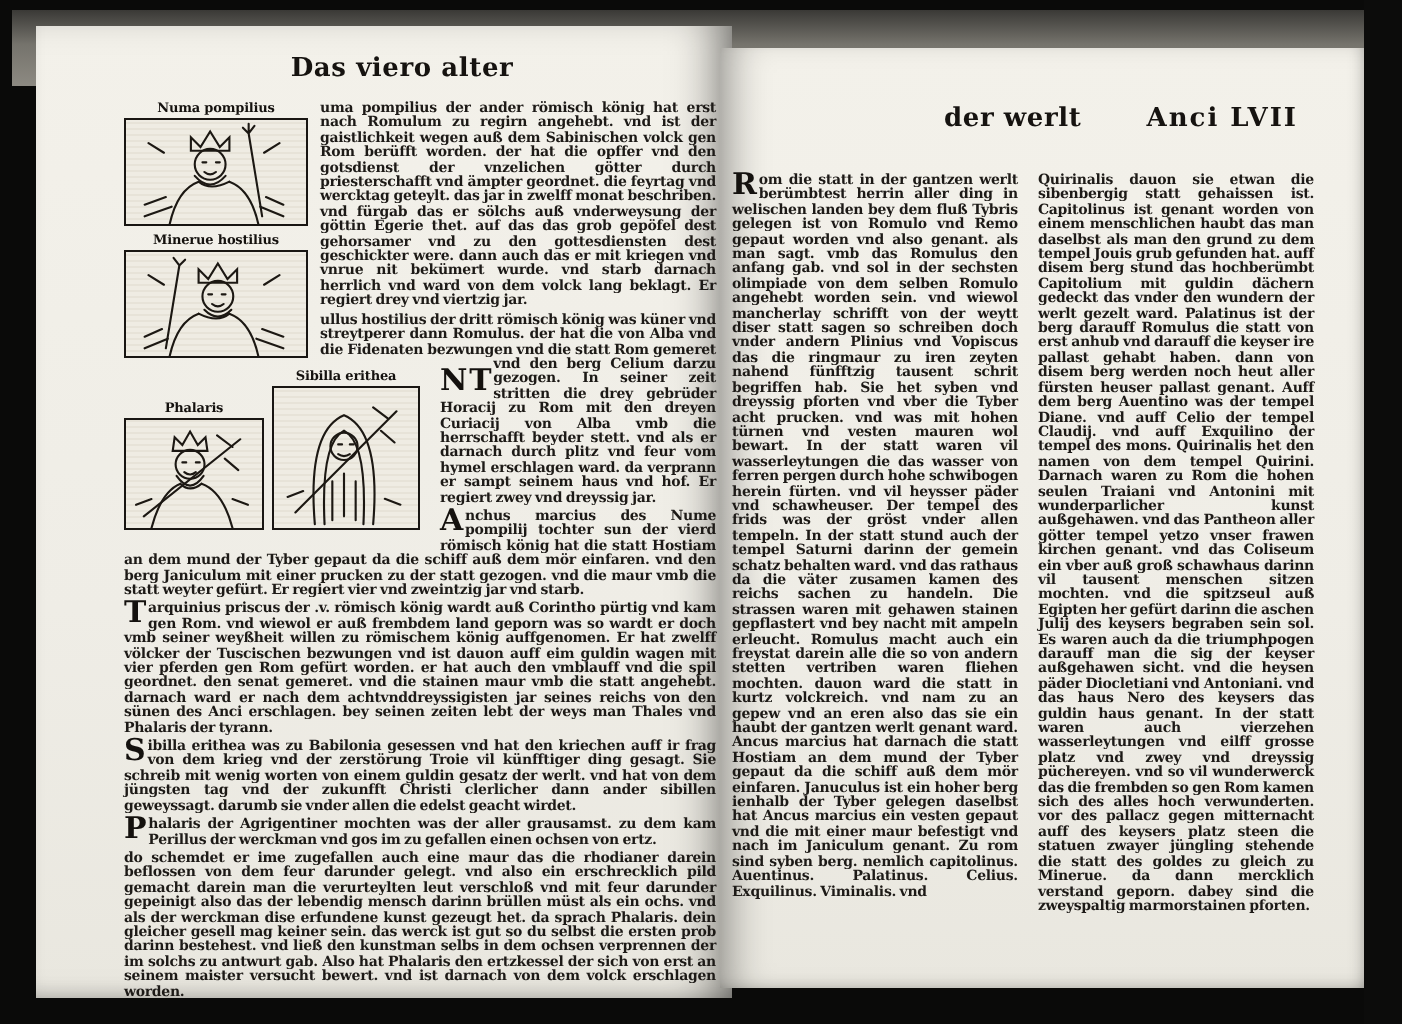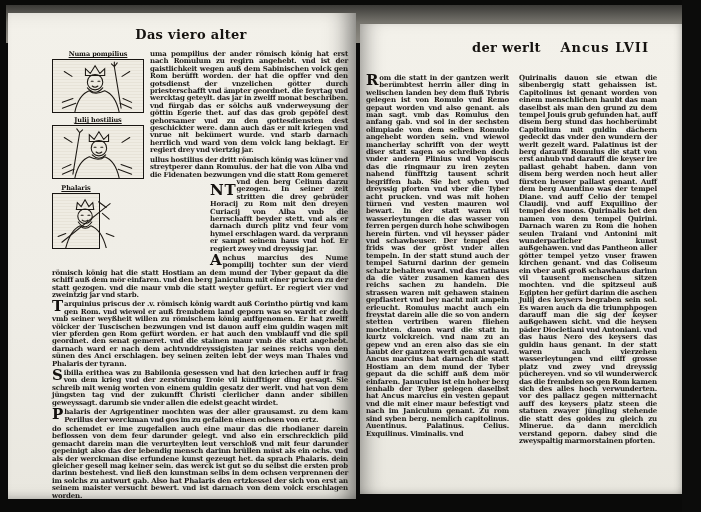--- a/index.html
+++ b/index.html
@@ -2,47 +2,47 @@
 <html><head>
 <meta charset="utf-8">
 <style>
   html,body{margin:0;padding:0;background:#0a0a09;}
   #stage{position:relative;width:701px;height:512px;overflow:hidden;background:#0a0a09;
          font-family:"DejaVu Serif", serif;}
   
   .book-edges{position:absolute;left:6px;top:5px;width:676px;height:38px;
     background:linear-gradient(180deg,#3a3936 0%,#75736c 45%,#8d8a82 100%);}
   .page{position:absolute;background:linear-gradient(180deg,#f3f1ea 0%,#efede6 60%,#e9e7df 100%);}
-  .page-left{left:8px;top:13px;width:348px;height:486px;
+  .page-left{left:18px;top:13px;width:348px;height:486px;
     box-shadow:inset -20px 0 24px -14px rgba(0,0,0,.55), inset 0 -6px 10px -6px rgba(0,0,0,.25);}
   .page-right{left:360px;top:24px;width:322px;height:470px;
     box-shadow:inset 16px 0 20px -12px rgba(0,0,0,.40), inset -6px 0 8px -6px rgba(0,0,0,.30), inset 0 -5px 8px -6px rgba(0,0,0,.22);}
   .right-band{position:absolute;left:682px;top:0;width:19px;height:512px;background:#0c0c0b;}
 
   .pl-content{position:absolute;left:44px;top:6px;right:8px;bottom:8px;}
   .pr-content{position:absolute;left:6px;top:8px;right:25px;bottom:8px;}
 
   .hdr{font-weight:bold;font-size:13px;color:#161310;letter-spacing:.3px;}
   .hdr-left{text-align:center;width:230px;margin:8px 0 8px 24px;}
-  .hdr-right-row{position:relative;height:24px;margin-top:8px;}
+  .hdr-right-row{position:relative;height:24px;margin-top:20px;}
   .hdr-werlt{position:absolute;left:106px;top:0;}
   .hdr-folio{position:absolute;right:8px;top:0;letter-spacing:1px;}
 
   
   .bt{font-size:7px;line-height:7.4px;color:#1d1a17;text-align:justify;
       font-weight:bold;letter-spacing:-0.15px;word-spacing:-0.5px;}
   .para{margin:0 0 2px 0;}
   .dropcap{float:left;font-size:15px;line-height:12px;padding:0 1px 0 0;font-weight:bold;color:#14110e;}
 
   
   .fig-strip{float:left;width:92px;margin:0 6px 2px 0;}
   .fig-row{float:left;clear:left;width:152px;margin:0 6px 2px 0;display:flex;align-items:flex-end;gap:4px;}
   .fig{margin-bottom:3px;}
   .fig-label{font-size:6.5px;line-height:9px;font-weight:bold;text-align:center;color:#14110e;
-             letter-spacing:-0.1px;white-space:nowrap;overflow:hidden;text-decoration:underline;}
+             letter-spacing:-0.1px;white-space:nowrap;overflow:hidden;}
   .wc-box{border:1.3px solid #191613;background:
       repeating-linear-gradient(0deg,#efece3 0 2px,#e7e3d8 2px 3px);}
   .wc{display:block;}
   .sib{height:70px;}
 
   .col2wrap{display:flex;gap:10px;margin-top:10px;}
   .rcol{width:146px;}
   .rcol2{width:141px;}
 </style>
 </head>
@@ -68,73 +68,88 @@
                 <path d="M32 29 q8 9 16 0"></path>
                 <path d="M19 54 Q23 36 34 32 M65 54 Q61 36 50 32 M34 32 Q40 37 50 32"></path>
                 <path d="M60 7 L67 50 M60 7 l-3 -3 M60 7 l3 -4 M60 7 l0 -5"></path>
                 <path d="M6 44 l11 -4 M6 50 l14 -5 M78 44 l-9 -4 M78 50 l-12 -5 M8 12 l8 5 M76 12 l-8 5"></path>
               </g>
             </svg>
           </div>
         </div>
 
         <div class="fig">
-          <div class="fig-label">Julij hostilius</div>
+          <div class="fig-label">Minerue hostilius</div>
           <div class="wc-box">
             <svg class="wc" width="88" height="52" viewBox="0 0 84 54" style="transform:scaleX(-1)">
               <g stroke="#1c1813" fill="none" stroke-width="1.1" stroke-linecap="round">
                 <path d="M30 16 L30 9 L35 14 L40 6 L45 14 L50 9 L50 16 Z"></path>
                 <circle cx="40" cy="23" r="8"></circle>
                 <path d="M36 22 h2 M43 22 h2 M37 27 q3 2.5 6 0"></path>
                 <path d="M33 30 q7 7 14 0"></path>
                 <path d="M19 54 Q23 36 34 32 M65 54 Q61 36 50 32 M34 32 Q40 37 50 32"></path>
                 <path d="M60 7 L67 50 M60 7 l-3 -3 M60 7 l3 -4"></path>
                 <path d="M6 44 l11 -4 M6 50 l14 -5 M78 44 l-9 -4 M78 50 l-12 -5 M8 12 l8 5 M76 12 l-8 5"></path>
               </g>
             </svg>
           </div>
         </div>
 
 
       </div>
 
       <div class="fig-row">
-        <div class="fig" style="width:48px">
+        <div class="fig" style="width:70px">
           <div class="fig-label">Phalaris</div>
           <div class="wc-box">
             <svg class="wc" width="66" height="54" viewBox="0 0 66 56">
               <g stroke="#1c1813" fill="none" stroke-width="1.1" stroke-linecap="round">
                 <path d="M23 16 L24 9 L28 13 L32 6 L36 13 L40 9 L41 16 Z"></path>
                 <circle cx="32" cy="23" r="7.5"></circle>
                 <path d="M28 22 h2 M35 22 h2 M29 27 q3 2.5 6 0"></path>
                 <path d="M25 29 q7 10 14 0"></path>
                 <path d="M12 56 Q17 37 27 33 M54 56 Q49 37 38 33 M27 33 Q32 38 38 33"></path>
                 <path d="M8 50 L58 10 M50 20 l7 6 M54 14 l-8 -6"></path>
                 <path d="M4 44 l8 -3 M62 44 l-8 -3"></path>
+              </g>
+            </svg>
+          </div>
+        </div>
+        <div class="fig" style="width:74px">
+          <div class="fig-label">Sibilla erithea</div>
+          <div class="wc-box">
+            <svg class="wc sib" width="70" height="70" viewBox="0 0 70 72">
+              <g stroke="#1c1813" fill="none" stroke-width="1.1" stroke-linecap="round">
+                <path d="M20 70 Q16 22 35 14 Q54 22 50 70"></path>
+                <path d="M25 70 Q23 28 35 22 Q47 28 45 70"></path>
+                <circle cx="35" cy="30" r="7"></circle>
+                <path d="M32 29 h2 M38 29 h2 M32 34 q3 2 6 0"></path>
+                <path d="M10 64 L62 12 M54 22 l7 6 M58 16 l-8 -6"></path>
+                <path d="M6 56 l8 -3 M64 60 l-8 -3 M35 44 v22 M29 48 v20 M41 48 v20"></path>
               </g>
             </svg>
           </div>
         </div>
       </div>
 
       <p class="bt para"><span class="dropcap">N</span><span>uma pompilius der ander römisch könig hat erst nach Romulum zu regirn angehebt. vnd ist der gaistlichkeit wegen auß dem Sabinischen volck gen Rom berüfft worden. der hat die opffer vnd den gotsdienst der vnzelichen götter durch priesterschafft vnd ämpter geordnet. die feyrtag vnd wercktag geteylt. das jar in zwelff monat beschriben. vnd fürgab das er sölchs auß vnderweysung der göttin Egerie thet. auf das das grob gepöfel dest gehorsamer vnd zu den gottesdiensten dest geschickter were. dann auch das er mit kriegen vnd vnrue nit bekümert wurde. vnd starb darnach herrlich vnd ward von dem volck lang beklagt. Er regiert drey vnd viertzig jar.</span></p>
       <p class="bt para"><span class="dropcap">T</span><span>ullus hostilius der dritt römisch könig was küner vnd streytperer dann Romulus. der hat die von Alba vnd die Fidenaten bezwungen vnd die statt Rom gemeret vnd den berg Celium darzu gezogen. In seiner zeit stritten die drey gebrüder Horacij zu Rom mit den dreyen Curiacij von Alba vmb die herrschafft beyder stett. vnd als er darnach durch plitz vnd feur vom hymel erschlagen ward. da verprann er sampt seinem haus vnd hof. Er regiert zwey vnd dreyssig jar.</span></p>
       <p class="bt para"><span class="dropcap">A</span><span>nchus marcius des Nume pompilij tochter sun der vierd römisch könig hat die statt Hostiam an dem mund der Tyber gepaut da die schiff auß dem mör einfaren. vnd den berg Janiculum mit einer prucken zu der statt gezogen. vnd die maur vmb die statt weyter gefürt. Er regiert vier vnd zweintzig jar vnd starb.</span></p>
       <p class="bt para"><span class="dropcap">T</span><span>arquinius priscus der .v. römisch könig wardt auß Corintho pürtig vnd kam gen Rom. vnd wiewol er auß frembdem land geporn was so wardt er doch vmb seiner weyßheit willen zu römischem könig auffgenomen. Er hat zwelff völcker der Tuscischen bezwungen vnd ist dauon auff eim guldin wagen mit vier pferden gen Rom gefürt worden. er hat auch den vmblauff vnd die spil geordnet. den senat gemeret. vnd die stainen maur vmb die statt angehebt. darnach ward er nach dem achtvnddreyssigisten jar seines reichs von den sünen des Anci erschlagen. bey seinen zeiten lebt der weys man Thales vnd Phalaris der tyrann.</span></p>
       <p class="bt para"><span class="dropcap">S</span><span>ibilla erithea was zu Babilonia gesessen vnd hat den kriechen auff ir frag von dem krieg vnd der zerstörung Troie vil künfftiger ding gesagt. Sie schreib mit wenig worten von einem guldin gesatz der werlt. vnd hat von dem jüngsten tag vnd der zukunfft Christi clerlicher dann ander sibillen geweyssagt. darumb sie vnder allen die edelst geacht wirdet.</span></p>
       <p class="bt para"><span class="dropcap">P</span><span>halaris der Agrigentiner mochten was der aller grausamst. zu dem kam Perillus der werckman vnd gos im zu gefallen einen ochsen von ertz.</span></p>
       <p class="bt para">do schemdet er ime zugefallen auch eine maur das die rhodianer darein beflossen von dem feur darunder gelegt. vnd also ein erschrecklich pild gemacht darein man die verurteylten leut verschloß vnd mit feur darunder gepeinigt also das der lebendig mensch darinn brüllen müst als ein ochs. vnd als der werckman dise erfundene kunst gezeugt het. da sprach Phalaris. dein gleicher gesell mag keiner sein. das werck ist gut so du selbst die ersten prob darinn bestehest. vnd ließ den kunstman selbs in dem ochsen verprennen der im solchs zu antwurt gab. Also hat Phalaris den ertzkessel der sich von erst an seinem maister versucht bewert. vnd ist darnach von dem volck erschlagen worden.</p>
     </div>
   </div>
 
   <div class="page page-right">
     <div class="pr-content">
       <div class="hdr hdr-right-row">
         <span class="hdr-werlt">der werlt</span>
-        <span class="hdr-folio">Ancus LVII</span>
+        <span class="hdr-folio">Anci LVII</span>
       </div>
       <div class="col2wrap">
         <div class="rcol bt">
           <span class="dropcap">R</span><span>om die statt in der gantzen werlt berümbtest herrin aller ding in welischen landen bey dem fluß Tybris gelegen ist von Romulo vnd Remo gepaut worden vnd also genant. als man sagt. vmb das Romulus den anfang gab. vnd sol in der sechsten olimpiade von dem selben Romulo angehebt worden sein. vnd wiewol mancherlay schrifft von der weytt diser statt sagen so schreiben doch vnder andern Plinius vnd Vopiscus das die ringmaur zu iren zeyten nahend fünfftzig tausent schrit begriffen hab. Sie het syben vnd dreyssig pforten vnd vber die Tyber acht prucken. vnd was mit hohen türnen vnd vesten mauren wol bewart. In der statt waren vil wasserleytungen die das wasser von ferren pergen durch hohe schwibogen herein fürten. vnd vil heysser päder vnd schawheuser. Der tempel des frids was der gröst vnder allen tempeln. In der statt stund auch der tempel Saturni darinn der gemein schatz behalten ward. vnd das rathaus da die väter zusamen kamen des reichs sachen zu handeln. Die strassen waren mit gehawen stainen gepflastert vnd bey nacht mit ampeln erleucht. Romulus macht auch ein freystat darein alle die so von andern stetten vertriben waren fliehen mochten. dauon ward die statt in kurtz volckreich. vnd nam zu an gepew vnd an eren also das sie ein haubt der gantzen werlt genant ward. Ancus marcius hat darnach die statt Hostiam an dem mund der Tyber gepaut da die schiff auß dem mör einfaren. Januculus ist ein hoher berg ienhalb der Tyber gelegen daselbst hat Ancus marcius ein vesten gepaut vnd die mit einer maur befestigt vnd nach im Janiculum genant. Zu rom sind syben berg. nemlich capitolinus. Auentinus. Palatinus. Celius. Exquilinus. Viminalis. vnd</span>
         </div>
         <div class="rcol2 bt">
           <span>Quirinalis dauon sie etwan die sibenbergig statt gehaissen ist. Capitolinus ist genant worden von einem menschlichen haubt das man daselbst als man den grund zu dem tempel Jouis grub gefunden hat. auff disem berg stund das hochberümbt Capitolium mit guldin dächern gedeckt das vnder den wundern der werlt gezelt ward. Palatinus ist der berg darauff Romulus die statt von erst anhub vnd darauff die keyser ire pallast gehabt haben. dann von disem berg werden noch heut aller fürsten heuser pallast genant. Auff dem berg Auentino was der tempel Diane. vnd auff Celio der tempel Claudij. vnd auff Exquilino der tempel des mons. Quirinalis het den namen von dem tempel Quirini. Darnach waren zu Rom die hohen seulen Traiani vnd Antonini mit wunderparlicher kunst außgehawen. vnd das Pantheon aller götter tempel yetzo vnser frawen kirchen genant. vnd das Coliseum ein vber auß groß schawhaus darinn vil tausent menschen sitzen mochten. vnd die spitzseul auß Egipten her gefürt darinn die aschen Julij des keysers begraben sein sol. Es waren auch da die triumphpogen darauff man die sig der keyser außgehawen sicht. vnd die heysen päder Diocletiani vnd Antoniani. vnd das haus Nero des keysers das guldin haus genant. In der statt waren auch vierzehen wasserleytungen vnd eilff grosse platz vnd zwey vnd dreyssig püchereyen. vnd so vil wunderwerck das die frembden so gen Rom kamen sich des alles hoch verwunderten. vor des pallacz gegen mitternacht auff des keysers platz steen die statuen zwayer jüngling stehende die statt des goldes zu gleich zu Minerue. da dann mercklich verstand geporn. dabey sind die zweyspaltig marmorstainen pforten.</span>
         </div>
       </div>
     </div>

